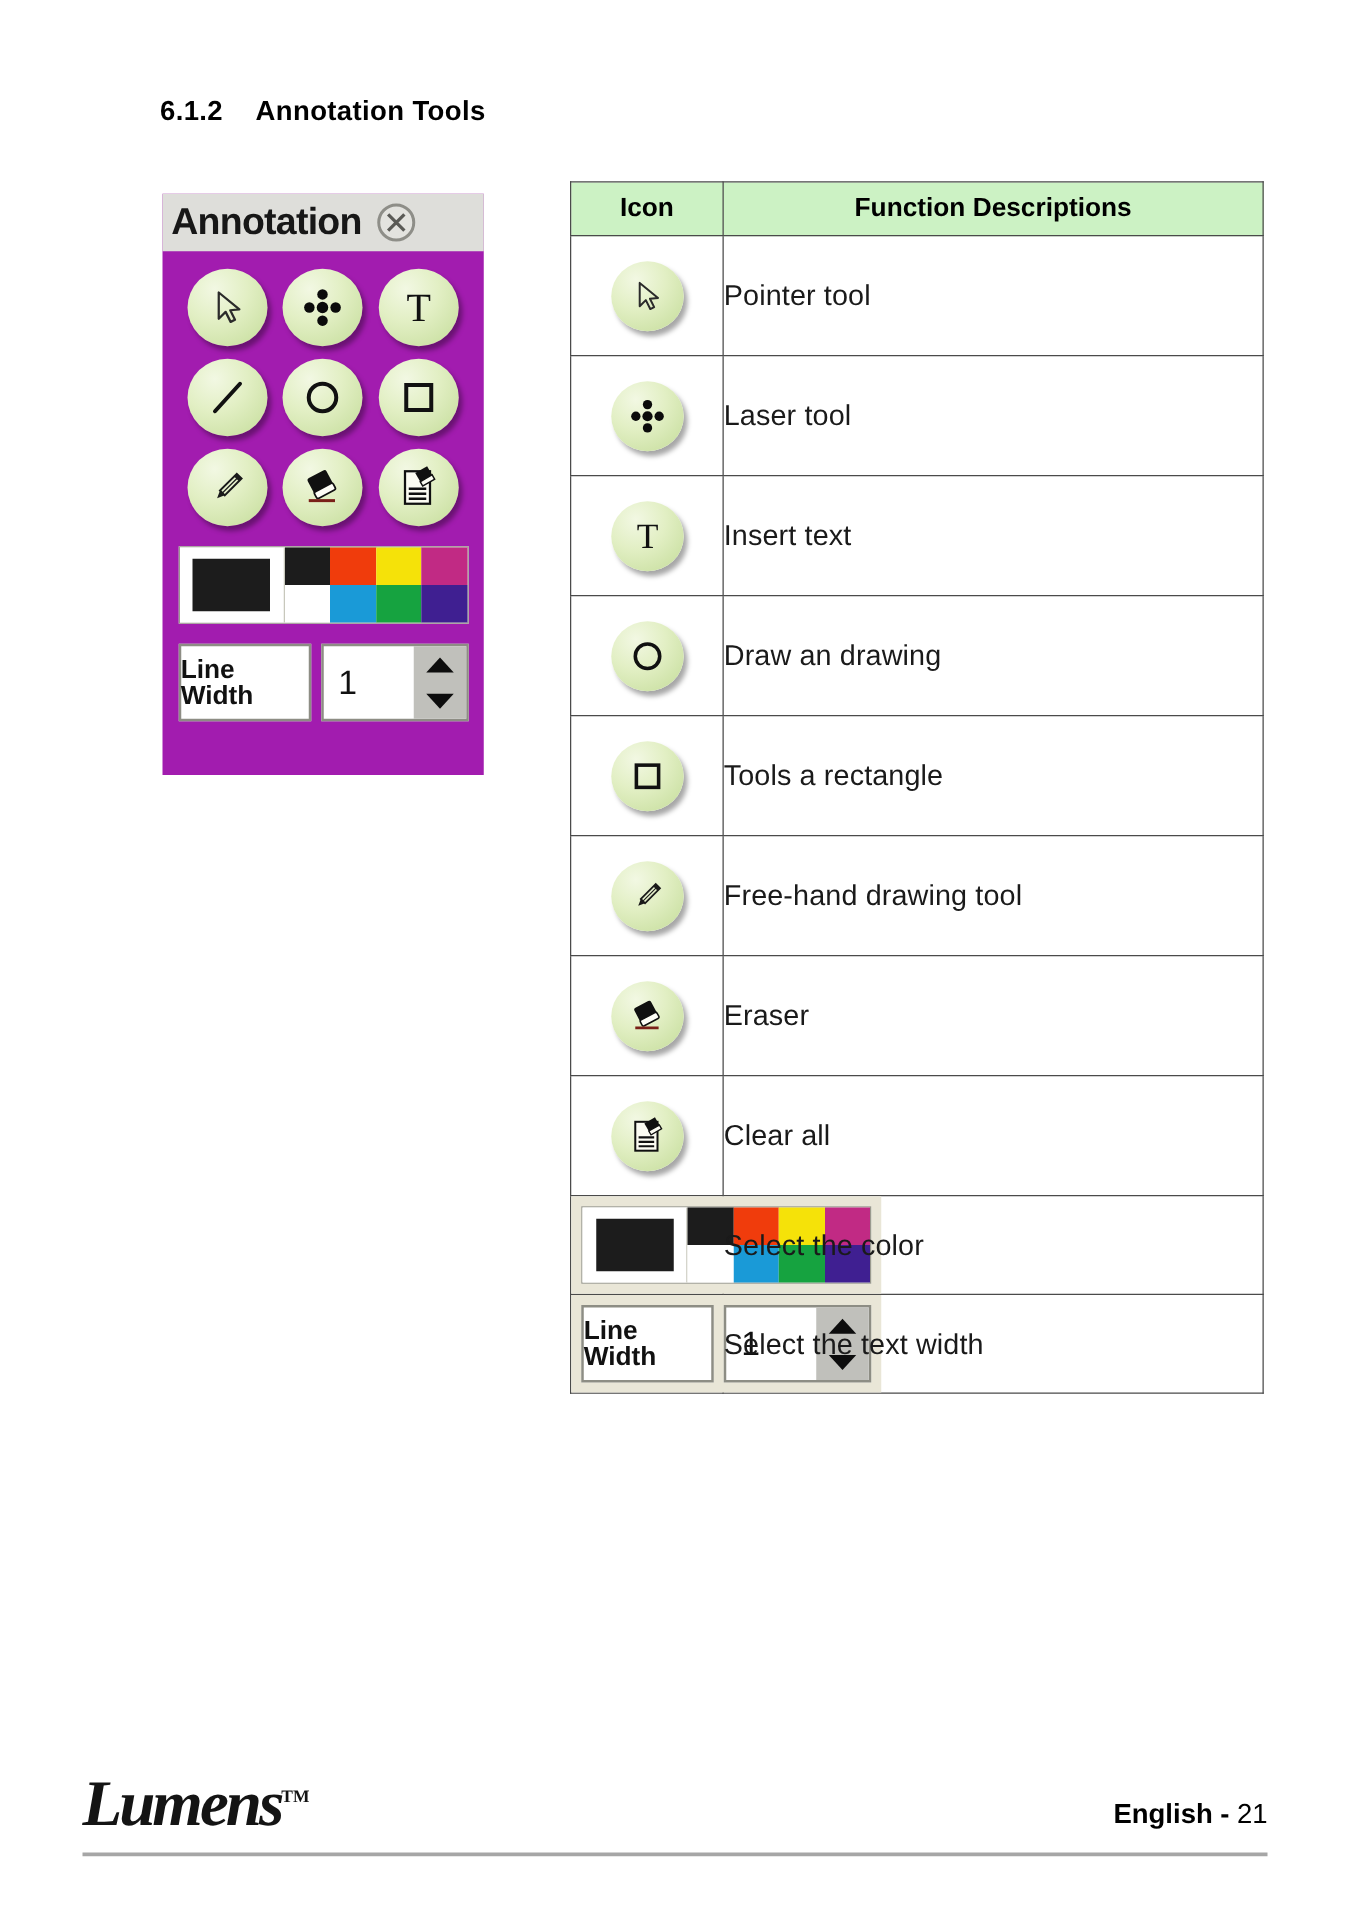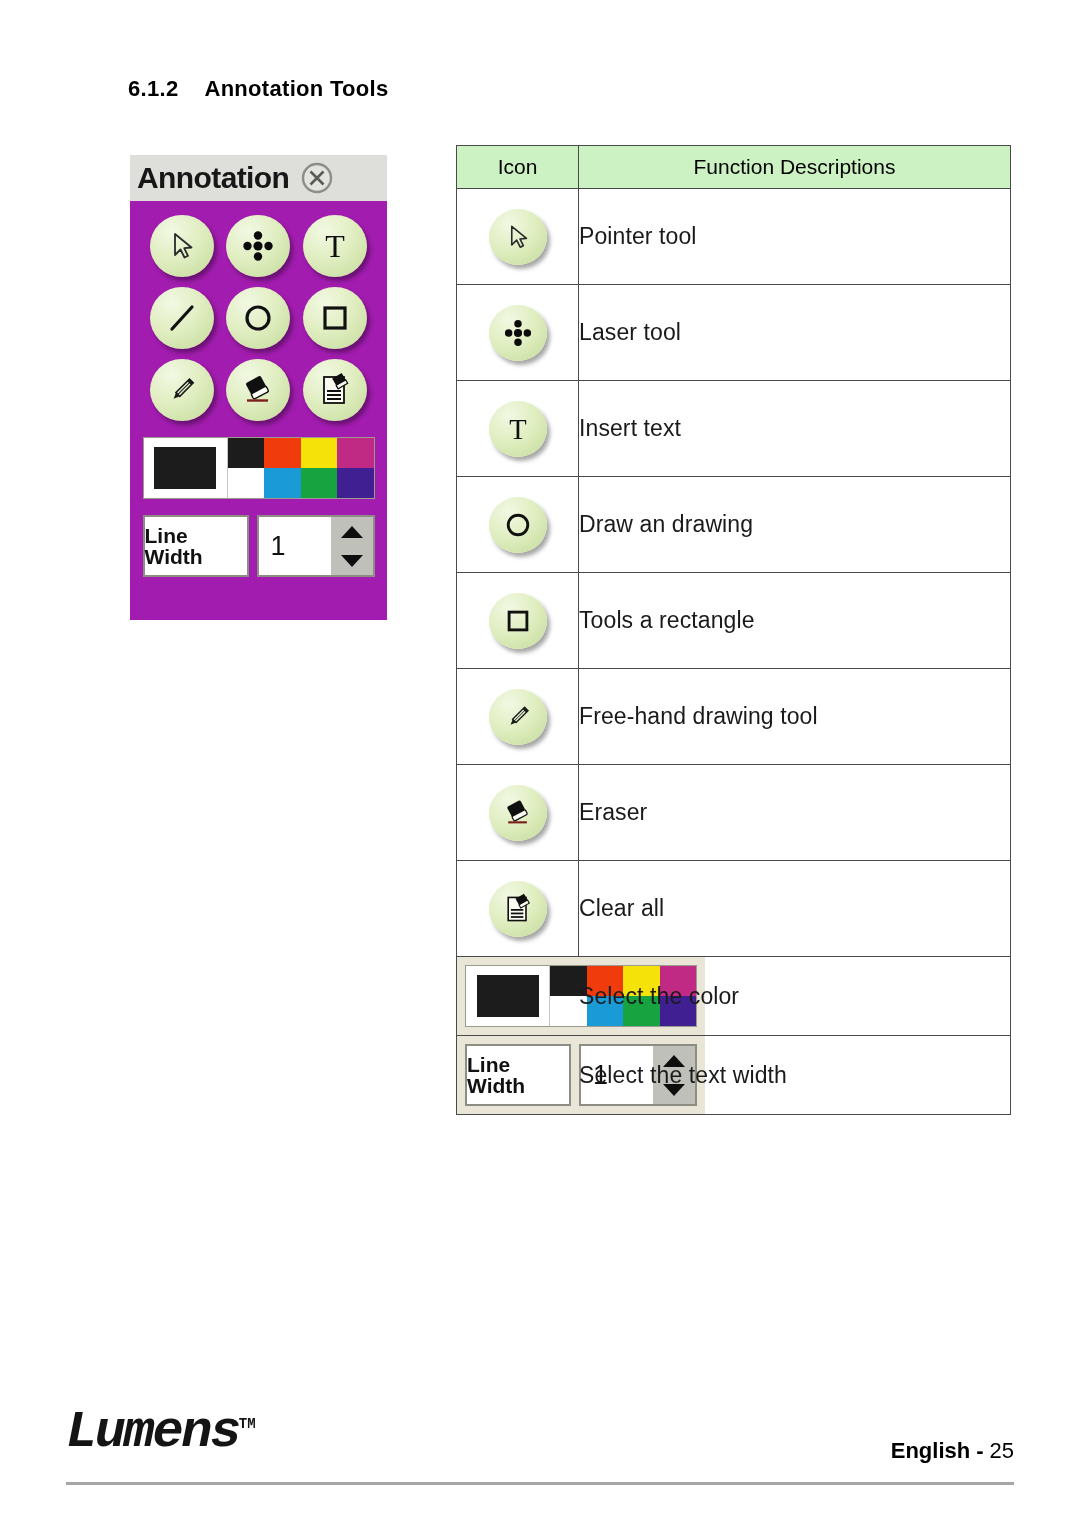--- a/index.html
+++ b/index.html
@@ -189,21 +189,21 @@
     table-layout: fixed;
   }
   .tbl td, .tbl th {
     border: 1px solid #4a4a4a;
     padding: 0;
     vertical-align: middle;
   }
   .tbl th {
     background: #ccf2c4;
     font-size: 21px;
-    font-weight: normal;
+    font-weight: bold;
     height: 42px;
     text-align: center;
     color: #000;
   }
   .col-icon { width: 122px; }
   .cell-icon {
     text-align: center;
     height: 95px;
   }
   .cell-icon > div { display: inline-flex; }
@@ -230,27 +230,27 @@
   .footer {
     position: absolute;
     left: 66px;
     top: 1400px;
     width: 948px;
     height: 90px;
   }
   .logo {
     position: absolute;
     left: 0;
-    top: 3px;
+    top: 14px;
     font-size: 52px;
     font-weight: bold;
     font-style: italic;
     letter-spacing: -2.4px;
     color: #141414;
-    font-family: Liberation Mono, monospace;
+    font-family: Liberation Serif, serif;
   }
   .logo .tm {
     font-size: 14px;
     font-style: normal;
     vertical-align: super;
     letter-spacing: 0;
     font-weight: bold;
   }
   .page-label {
     position: absolute;
@@ -601,16 +601,16 @@
     </tr>
 
   </tbody>
 </table>
 
 <div class="footer">
   <div class="logo">
     <span>Lumens</span><span class="tm">TM</span>
   </div>
   <div class="page-label">
-    <span>English</span><span class="sep">-</span><span class="pnum">25</span>
+    <span>English</span><span class="sep">-</span><span class="pnum">21</span>
   </div>
   <div class="footer-rule"></div>
 </div>
 
 </body></html>

